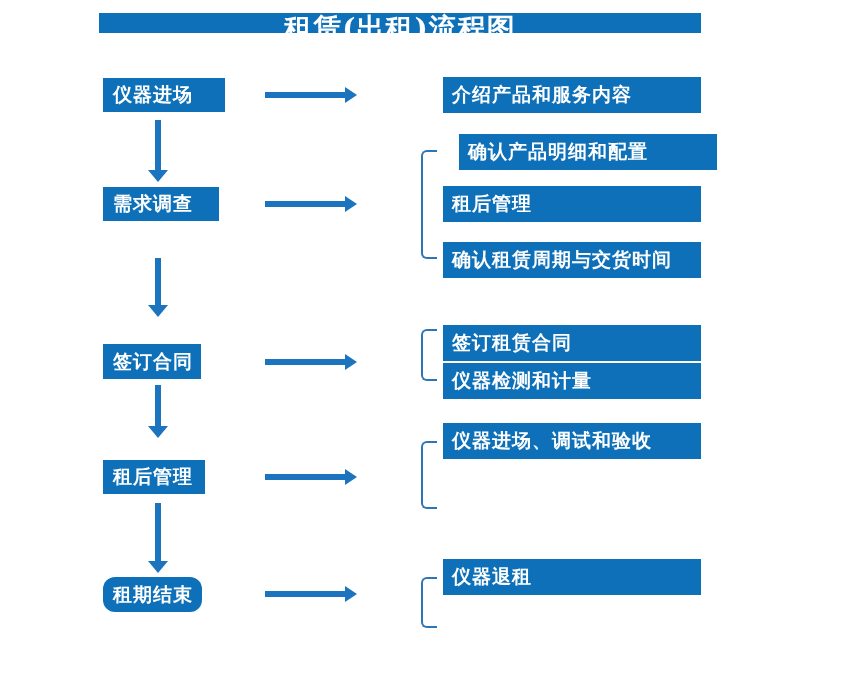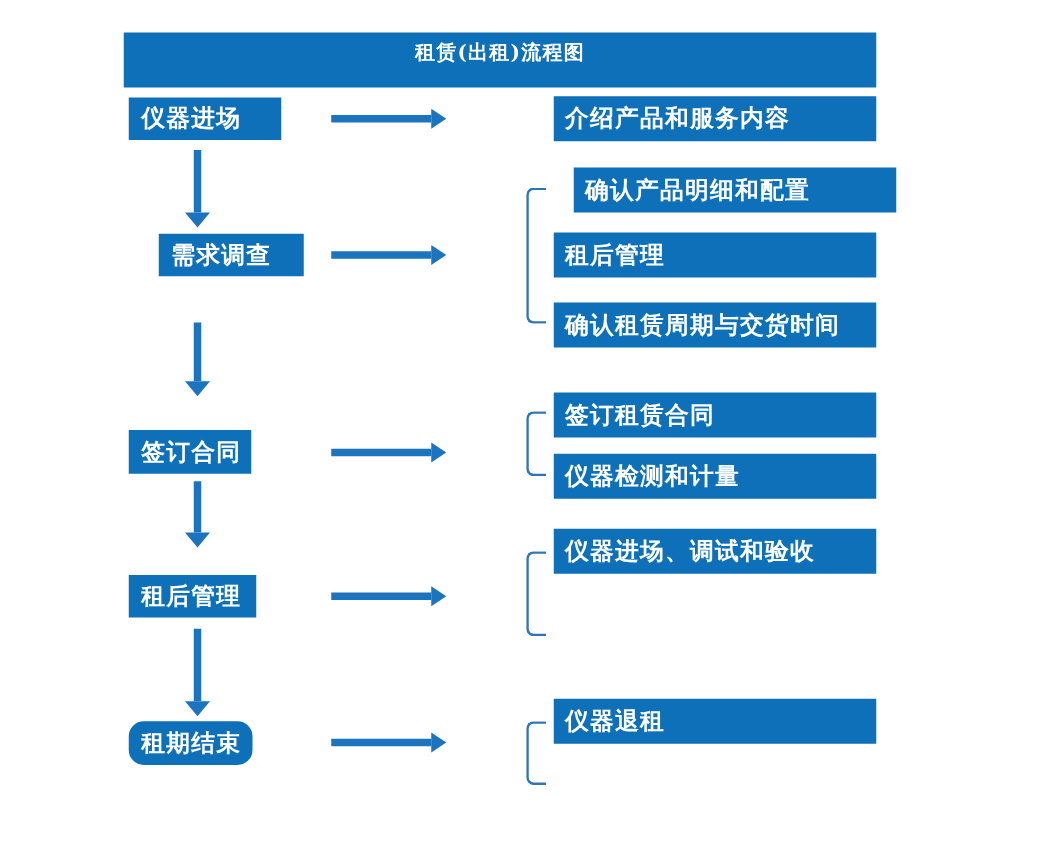--- a/index.html
+++ b/index.html
@@ -16,25 +16,25 @@
   }
   .canvas {
     position: relative;
     width: 844px;
     height: 688px;
     background: var(--bg);
     overflow: hidden;
   }
   .title-bar {
     position: absolute;
-    left: 99px; top: 26px;
-    width: 602px; height: 44px;
+    left: 99px; top: 13px;
+    width: 602px; height: 20px;
     background: var(--box_blue);
     color: var(--text_white);
-    font-size: 16px; font-weight: bold;
+    font-size: 28px; font-weight: bold;
     text-align: center; line-height: 32px;
     letter-spacing: 1px;
   }
   .stage-box {
     position: absolute;
     left: 103px;
     background: var(--box_blue);
     color: var(--text_white);
     font-size: 19px; font-weight: bold;
     padding-left: 10px;
@@ -86,21 +86,21 @@
   }
 </style>
 </head>
 <body>
 
 <div class="canvas">
 
   <div class="title-bar">租赁(出租)流程图</div>
 
   <div class="stage-box" style="top:78px;  width:122px; height:34px;">仪器进场</div>
-  <div class="stage-box" style="top:187px; width:116px; height:34px;margin-left:24px;">需求调查</div>
+  <div class="stage-box" style="top:187px; width:116px; height:34px;">需求调查</div>
   <div class="stage-box" style="top:344px; width:98px;  height:35px;">签订合同</div>
   <div class="stage-box" style="top:460px; width:102px; height:34px;">租后管理</div>
   <div class="stage-box" style="top:577px; width:99px;  height:35px;border-radius:12px;">租期结束</div>
 
   <div class="v-shaft" style="top:120px; height:50px;"></div>
   <div class="v-head" style="top:170px;"></div>
 
   <div class="v-shaft" style="top:258px; height:47px;"></div>
   <div class="v-head" style="top:305px;"></div>
 
@@ -129,20 +129,20 @@
   <div class="bracket" style="top:329px; height:52px;"></div>
   <div class="bracket" style="top:441px; height:68px;"></div>
   <div class="bracket" style="top:577px; height:51px;"></div>
 
   <div class="output-box" style="top:77px;">介绍产品和服务内容</div>
 
   <div class="output-box" style="top:134px;margin-left:16px;">确认产品明细和配置</div>
   <div class="output-box" style="top:186px;">租后管理</div>
   <div class="output-box" style="top:242px;">确认租赁周期与交货时间</div>
 
-  <div class="output-box" style="top:314px;">签订租赁合同</div>
+  <div class="output-box" style="top:325px;">签订租赁合同</div>
   <div class="output-box" style="top:363px;">仪器检测和计量</div>
 
   <div class="output-box" style="top:423px;">仪器进场、调试和验收</div>
 
   <div class="output-box" style="top:559px;">仪器退租</div>
 
 </div>
 
 </body></html>

